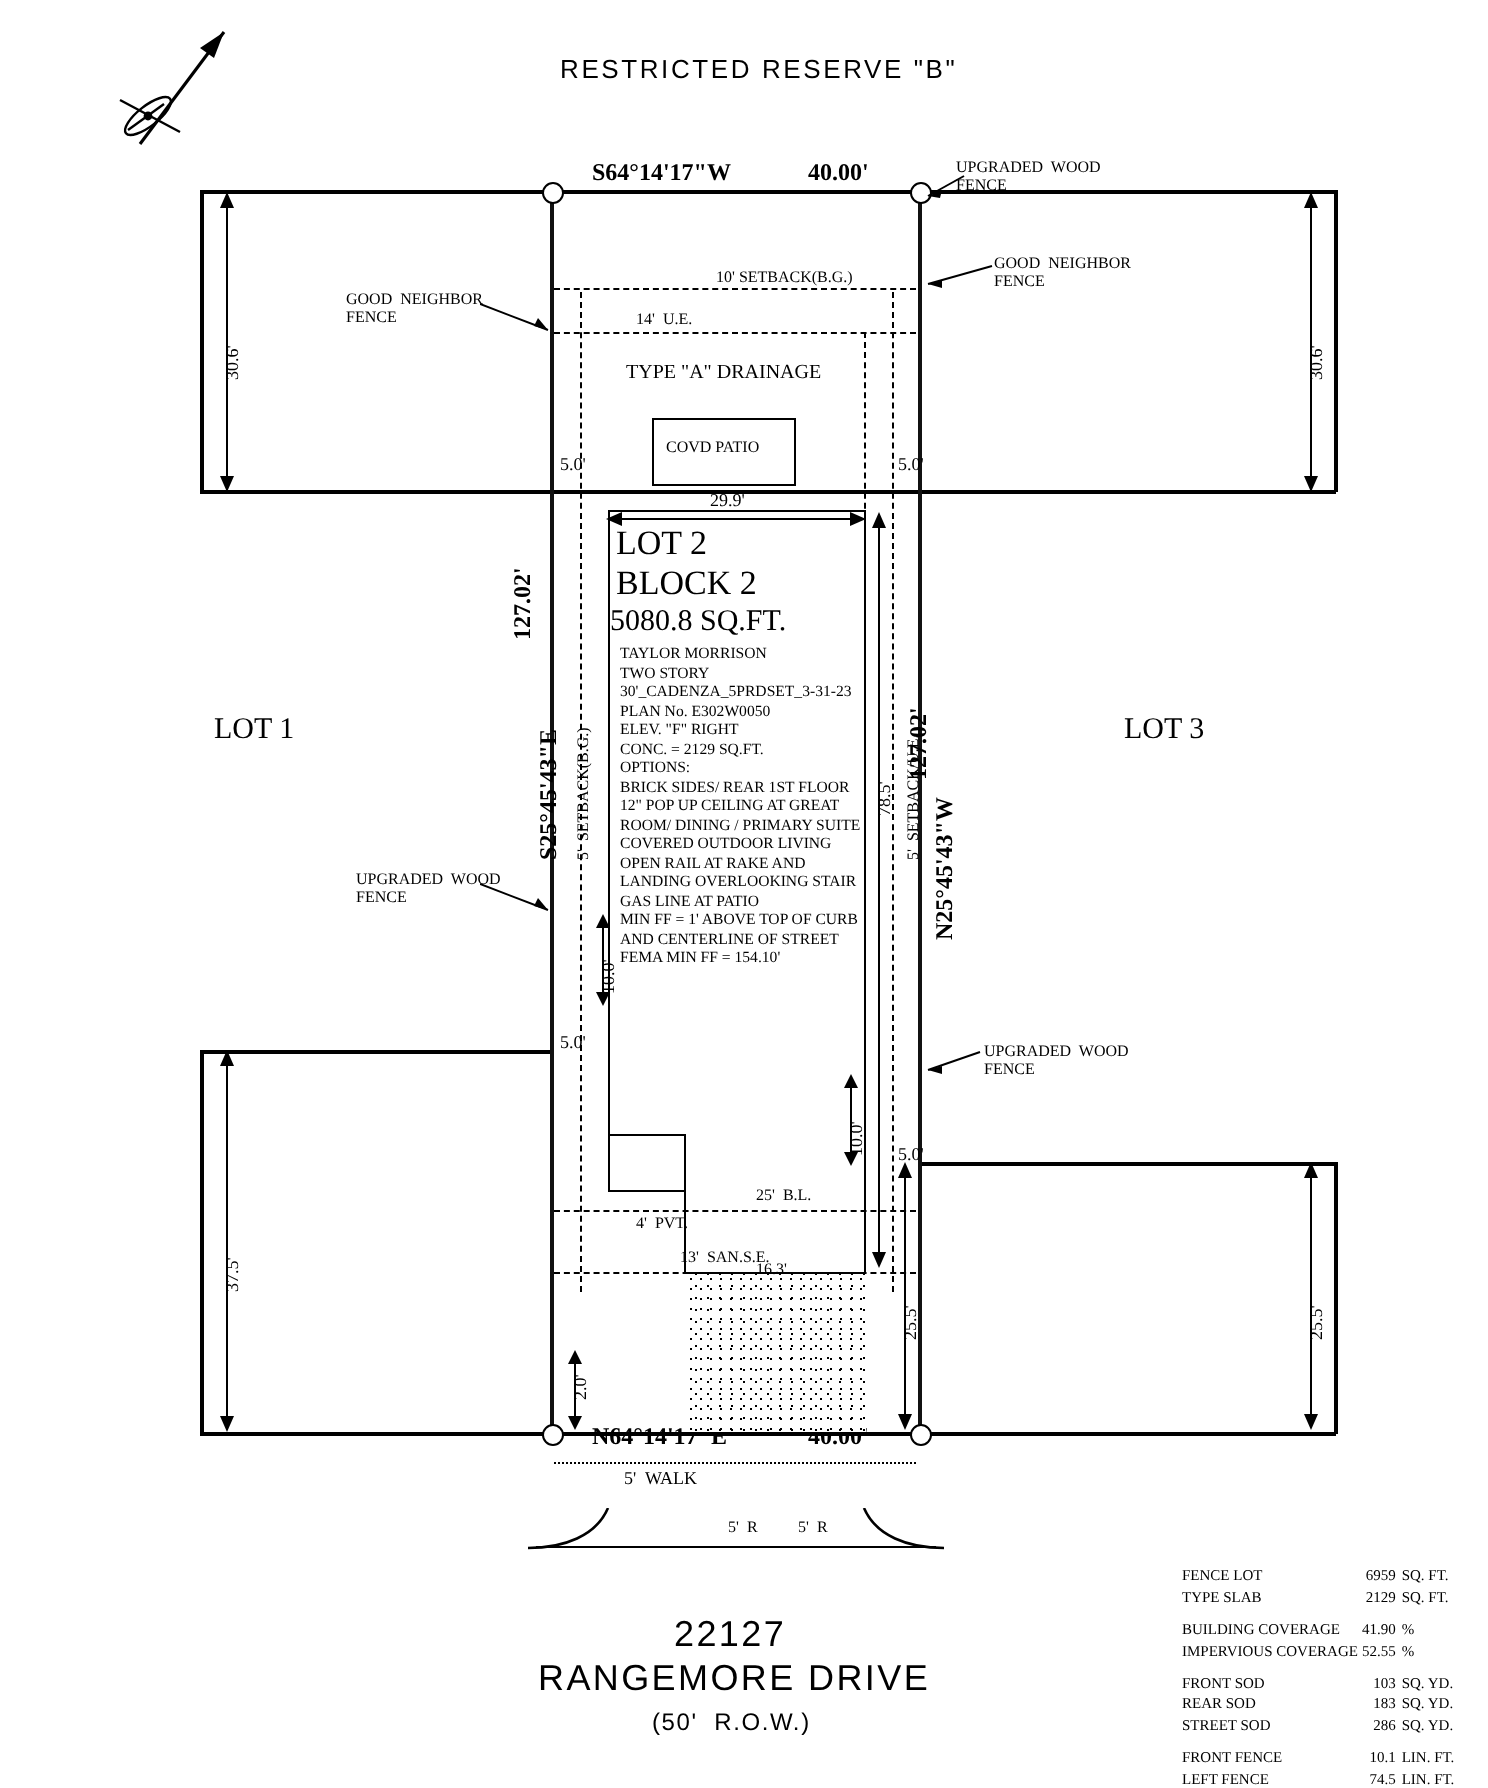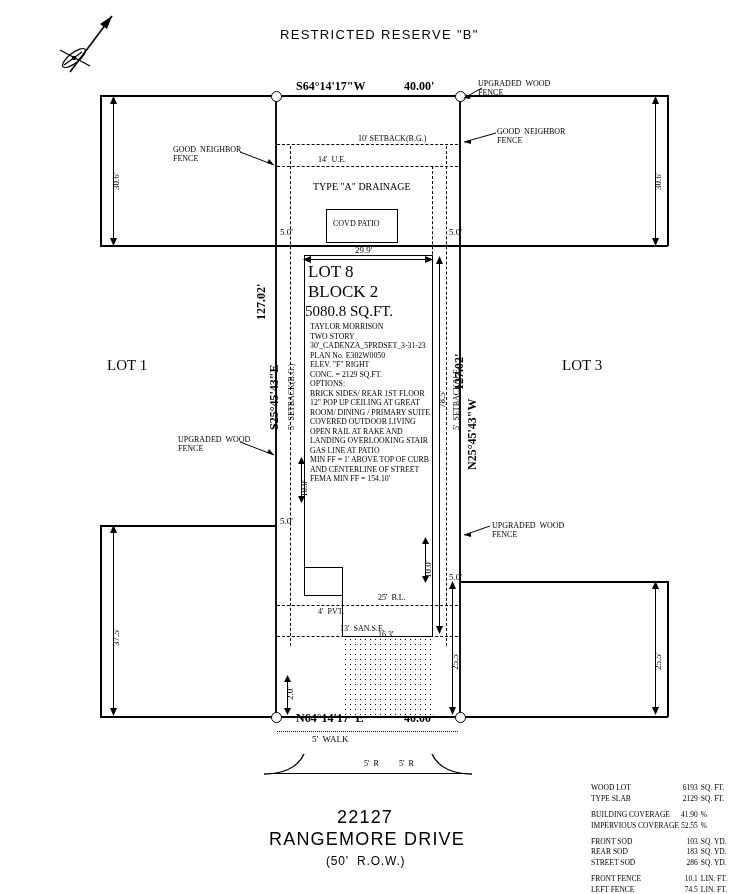--- a/index.html
+++ b/index.html
@@ -111,21 +111,21 @@
 <div class="ln h" style="left:304px;top:595px;width:38px;height:1.4px;"></div>
 <div class="ln v" style="left:342px;top:567px;height:69px;width:1.4px;"></div>
 <div class="ln h" style="left:342px;top:636px;width:91px;height:1.4px;"></div>
 <div class="ln h" style="left:304px;top:567px;width:39px;height:1.4px;"></div>
 
 <div style="position:absolute;left:326px;top:209px;width:70px;height:32px;border:1.3px solid #000;background:#fff;"></div>
 <div class="lbl ser" style="left:333px;top:220px;font-size:8px;">COVD PATIO</div>
 
 <div class="hatch" style="left:343px;top:637px;width:90px;height:79px;"></div>
 
-<div class="lbl big" style="left:308px;top:263px;font-size:17px;">LOT 8</div>
+<div class="lbl big" style="left:308px;top:263px;font-size:17px;">LOT 2</div>
 <div class="lbl big" style="left:308px;top:283px;font-size:17px;">BLOCK 2</div>
 <div class="lbl big" style="left:305px;top:303px;font-size:15px;">5080.8 SQ.FT.</div>
 <div class="notes" style="left:310px;top:322px;width:122px;">TAYLOR MORRISON
 TWO STORY
 30'_CADENZA_5PRDSET_3-31-23
 PLAN No. E302W0050
 ELEV. "F" RIGHT
 CONC. = 2129 SQ.FT.
 OPTIONS:
 BRICK SIDES/ REAR 1ST FLOOR
@@ -265,22 +265,22 @@
 <div class="lbl ser" style="left:399px;top:760px;font-size:8px;">5'  R</div>
 
 <div class="lbl title" style="left:337px;top:808px;font-size:18px;letter-spacing:1.2px;text-align:right;">22127</div>
 <div class="lbl title" style="left:269px;top:830px;font-size:18px;letter-spacing:1.2px;">RANGEMORE DRIVE</div>
 <div class="lbl title" style="left:326px;top:855px;font-size:12px;letter-spacing:0.8px;">(50'  R.O.W.)</div>
 
 <div class="tbl" style="left:591px;top:783px;width:148px;">
   <table>
     <tbody id="summary-body">
         <tr>
-          <td>WOOD LOT</td>
-          <td class="num">6193</td>
+          <td>FENCE LOT</td>
+          <td class="num">6959</td>
           <td>SQ. FT.</td>
         </tr>
         <tr>
           <td>TYPE SLAB</td>
           <td class="num">2129</td>
           <td>SQ. FT.</td>
         </tr>
         <tr style="height: 5px;">
           <td></td>
           <td class="num"></td>

